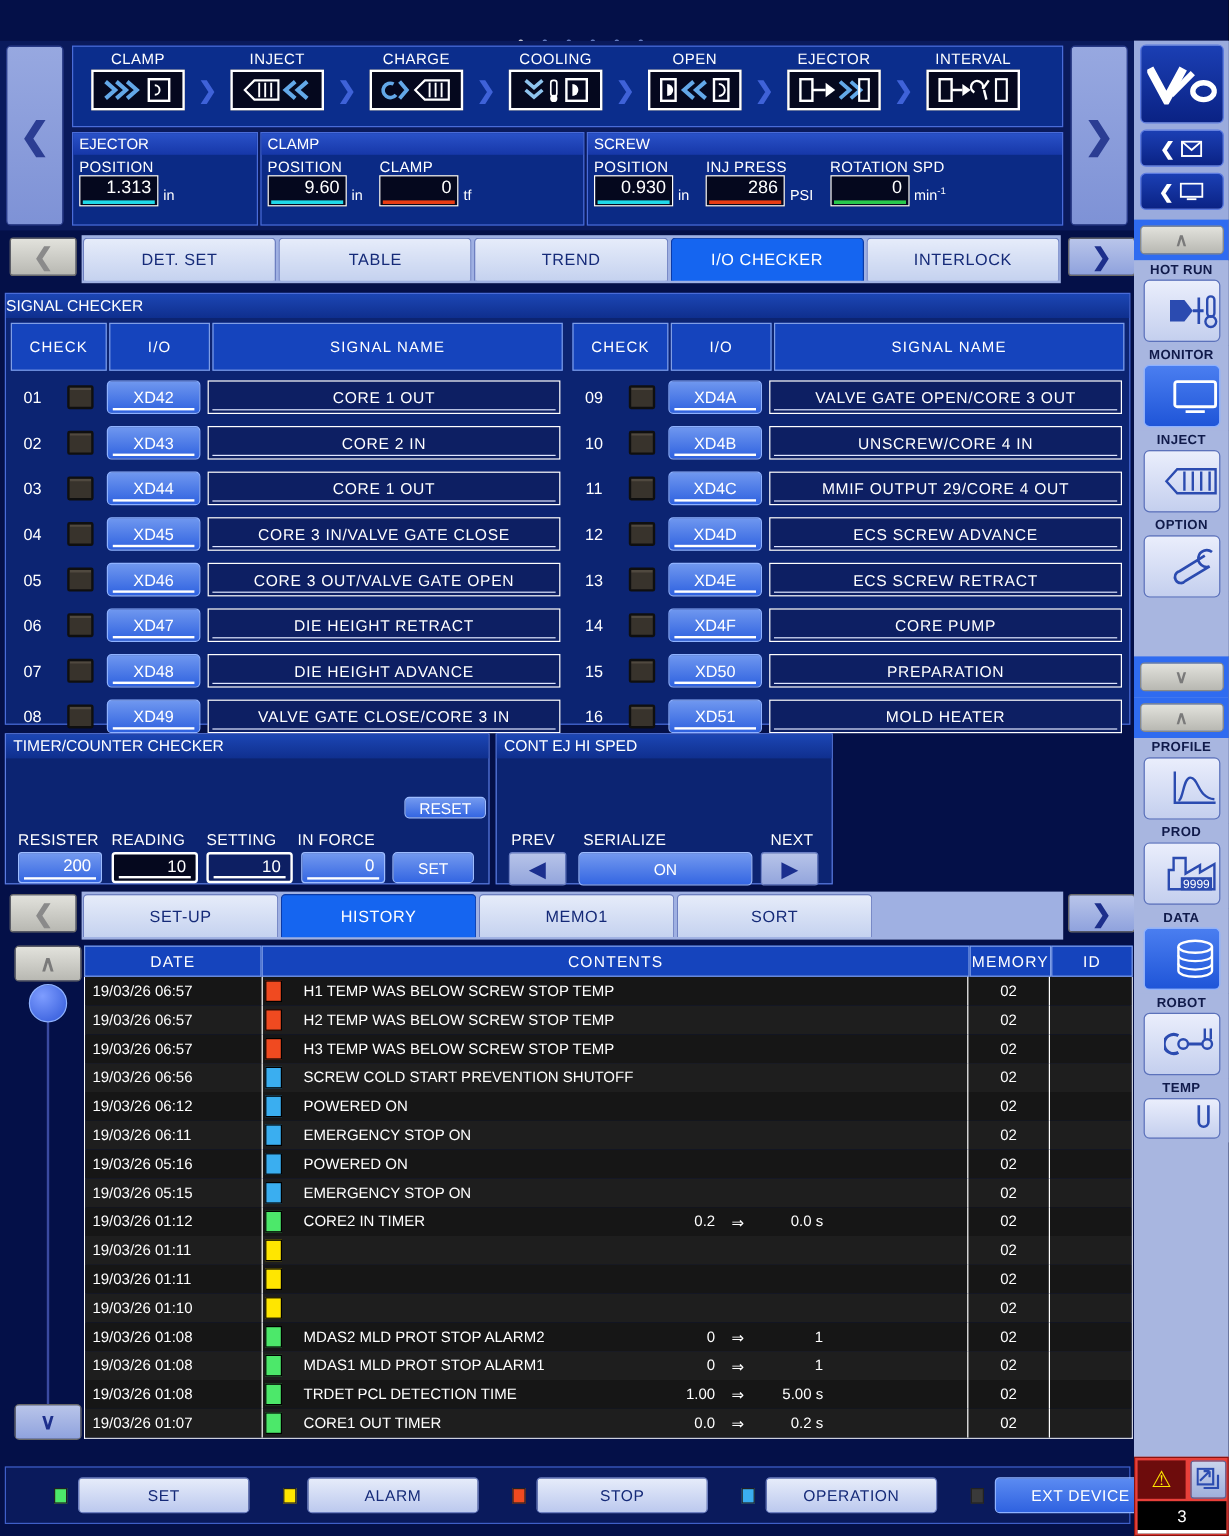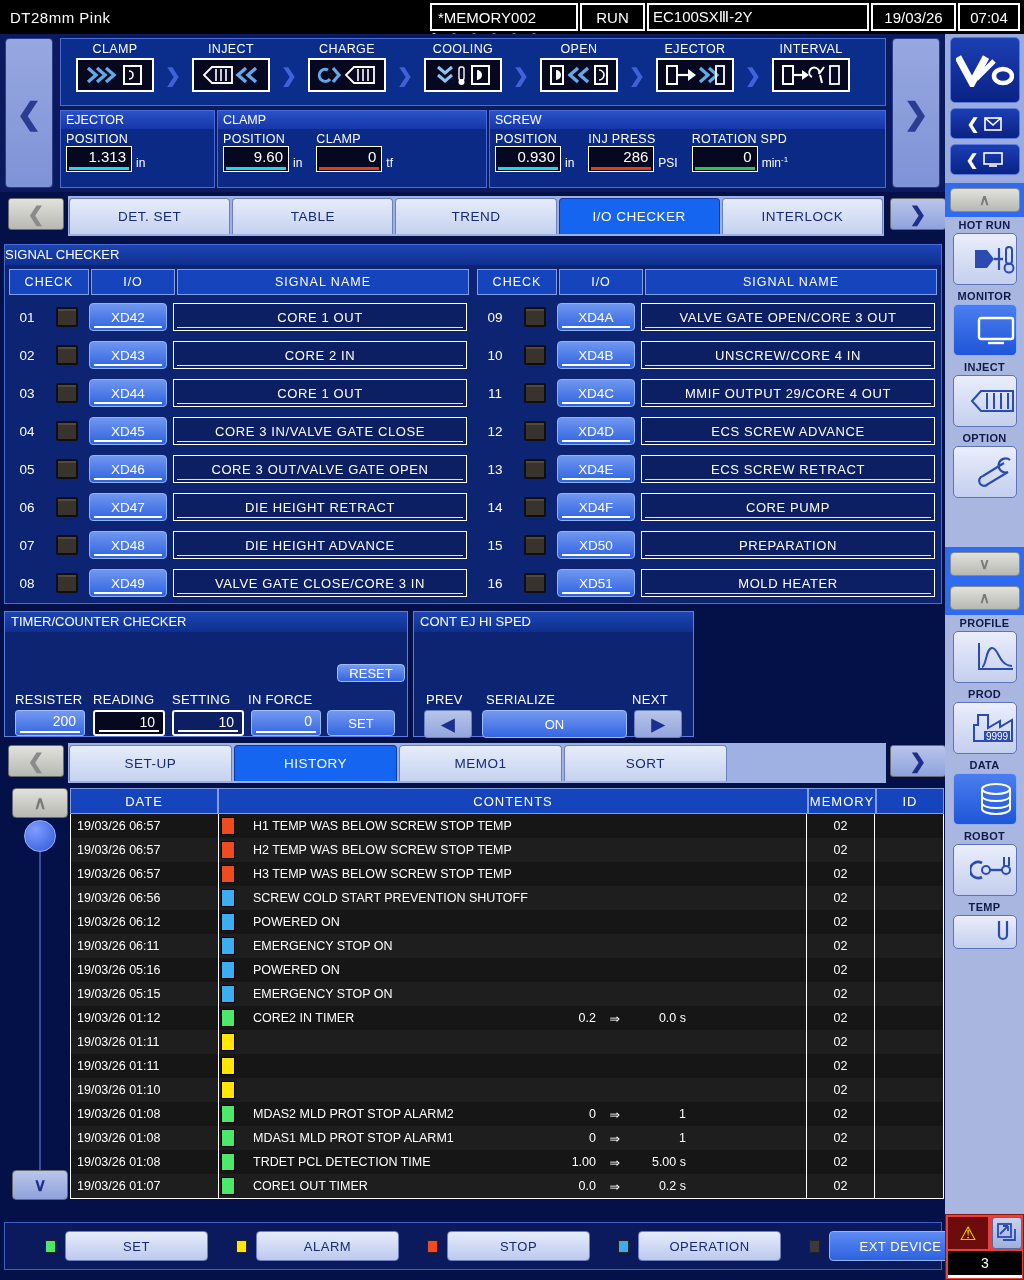--- a/index.html
+++ b/index.html
@@ -113,21 +113,21 @@
 
   
   .sigpanel {
     position: absolute; left: 4px; top: 244px; width: 938px; height: 360px;
     background: #0c2472; border: 1px solid #4a6cd8;
   }
   .sig-title { height: 20px; color: #fff; font-size: 13px; padding-left: 0; line-height: 20px;
     background: linear-gradient(180deg,#1c46b4,#0f2f8e); }
   .sig-cols { display: flex; padding: 4px 4px 0 4px; gap: 8px; }
   .sig-col { width: 462px; }
-  .sig-head { display: flex; height: 26px; margin-bottom: 3px; }
+  .sig-head { display: flex; height: 40px; margin-bottom: 3px; }
   .sig-head div {
     background: #1544bd; border: 1px solid #7f9ee6; color: #fff;
     font-size: 12.5px; display: flex; align-items: center; justify-content: center;
     letter-spacing: 1px; margin-right: 2px;
   }
   .h-check { width: 80px; }
   .h-io { width: 84px; }
   .h-name { flex: 1; margin-right: 0 !important; }
   .sig-row { display: flex; align-items: center; height: 38px; }
   .sig-row .num { width: 36px; color: #fff; font-size: 13.5px; text-align: center; }
@@ -317,28 +317,20 @@
     display: flex; align-items: center; justify-content: center;
     border-bottom: 3px solid #fff;
   }
   svg { display: block; }
 </style>
 </head>
 <body>
 
 <div class="screen">
 
-  <div class="titlebar">
-    <div class="title-prog">DT28mm Pink</div>
-    <div class="tbox memory">*MEMORY002</div>
-    <div class="tbox run">RUN</div>
-    <div class="tbox model">EC100SXⅢ-2Y</div>
-    <div class="tbox date">19/03/26</div>
-    <div class="tbox time">07:04</div>
-  </div>
   <div class="dots">
     <i></i>
       <i></i>
       <i></i>
       <i></i>
       <i></i>
       <i></i>
   </div>
 
   <div class="proc-wrap">
@@ -669,21 +661,21 @@
       <div class="btn-blue" style="left:332px;top:32px;width:68px;height:18px">RESET</div>
       <div class="btn-blue" style="left:322px;top:78px;width:68px;height:26px">SET</div>
     </div>
   </div>
 
   <div class="cej-panel">
     <div class="pnl-title">CONT EJ HI SPED</div>
     <div class="tc-body">
       <div class="tc-lbl" style="left:12px">PREV</div>
       <div class="tc-lbl" style="left:72px">SERIALIZE</div>
-      <div class="tc-lbl" style="left:218px">NEXT</div>
+      <div class="tc-lbl" style="left:228px">NEXT</div>
       <div class="cej-arrow" style="left:10px;top:78px">◀</div>
       <div class="btn-blue" style="left:68px;top:78px;width:145px;height:28px">ON</div>
       <div class="cej-arrow" style="left:220px;top:78px">▶</div>
     </div>
   </div>
 
   <div class="hist-tabstrip">
     <div class="tabarrow left">❮</div>
     <div class="hist-tabs">
       <div class="htab">SET-UP</div>

